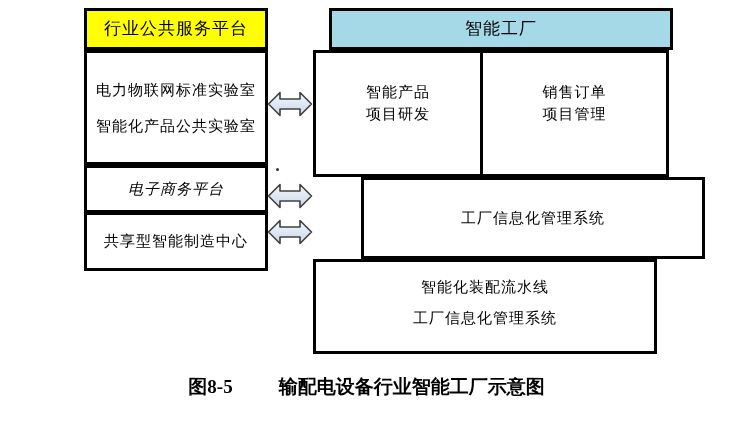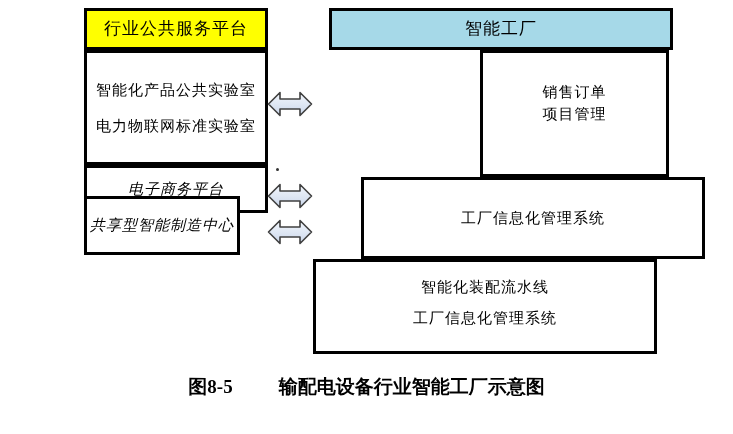--- a/index.html
+++ b/index.html
@@ -20,21 +20,21 @@
     text-align: center;
     font-size: 15px; letter-spacing: 1px;
     line-height: 1.35;
   }
   .hdr { font-size: 17px; }
 
   
   .lp-header { left: 84px; top: 8px;   width: 184px; height: 42px; }
   .lp-labs   { left: 84px; top: 50px;  width: 184px; height: 115px; line-height: 36px; }
   .lp-ecom   { left: 84px; top: 165px; width: 184px; height: 48px; font-style: italic; }
-  .lp-share  { left: 84px; top: 196px; width: 156px; height: 59px; font-style: italic; }
+  .lp-share  { left: 84px; top: 212px; width: 184px; height: 59px; }
 
   
   .rp-header { left: 313px; top: 8px;   width: 344px; height: 42px; margin-left: 16px; }
   .rp-rd     { left: 313px; top: 50px;  width: 170px; height: 127px; padding-bottom: 22px; line-height: 22px; }
   .rp-sales  { left: 480px; top: 50px;  width: 189px; height: 127px; padding-bottom: 22px; line-height: 22px; }
   .rp-mis    { left: 313px; top: 177px; width: 344px; height: 82px; margin-left: 48px; }
   .rp-lines  { left: 313px; top: 259px; width: 344px; height: 95px; padding-bottom: 9px; line-height: 31px; }
 
   .arrow { position: absolute; left: 267px; width: 46px; height: 30px; }
   .arrow-1 { top: 89px; }
@@ -51,22 +51,22 @@
   }
 </style>
 </head>
 <body>
 
 <div class="canvas">
 
   <div class="box lp-header hdr" style="background-color: rgb(255, 255, 0);">行业公共服务平台</div>
 
   <div class="box lp-labs">
+    <div>电力物联网标准实验室</div>
     <div>智能化产品公共实验室</div>
-    <div>电力物联网标准实验室</div>
   </div>
 
   <div class="box lp-ecom">
     <div>电子商务平台</div>
   </div>
 
   <div class="box lp-share">
     <div>共享型智能制造中心</div>
   </div>
 
@@ -95,20 +95,24 @@
           <stop offset="1" stop-color="#CBD7EB"></stop>
       </linearGradient>
     </defs>
     <path d="M1.5,15 L13,3.5 L13,10 L33,10 L33,3.5 L44.5,15 L33,26.5 L33,20 L13,20 L13,26.5 Z" fill="url(#ag3)" stroke="#404040" stroke-width="1.6" stroke-linejoin="round"></path>
   </svg>
 
   <div class="stray-dot"></div>
 
   <div class="box rp-header hdr" style="background-color: rgb(166, 217, 232);">智能工厂</div>
 
+  <div class="box rp-rd">
+    <div>智能产品</div>
+    <div>项目研发</div>
+  </div>
 
   <div class="box rp-sales">
     <div>销售订单</div>
     <div>项目管理</div>
   </div>
 
   <div class="box rp-mis">
     <div>工厂信息化管理系统</div>
   </div>
 

